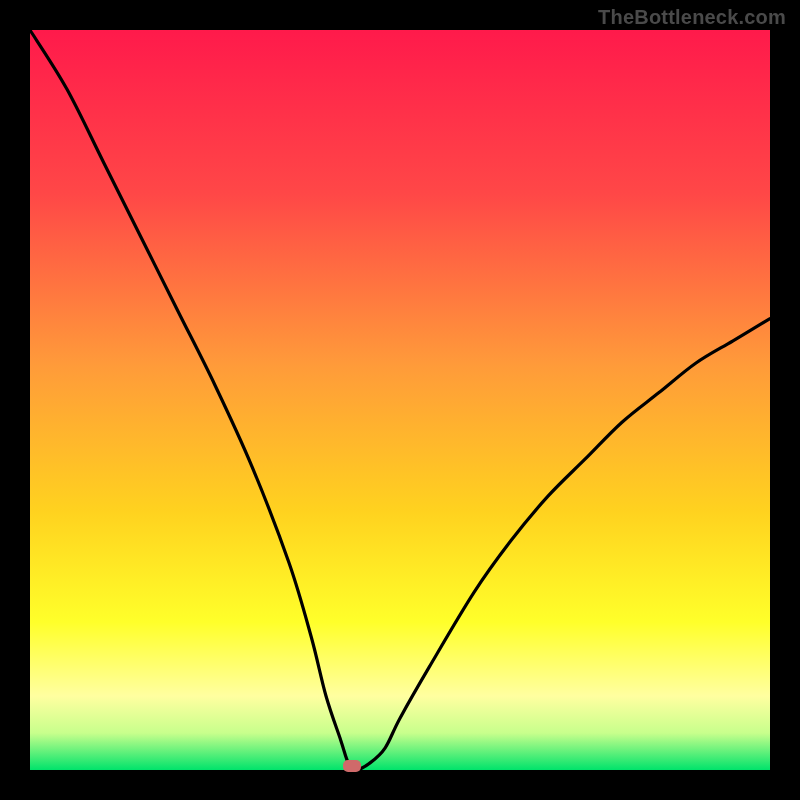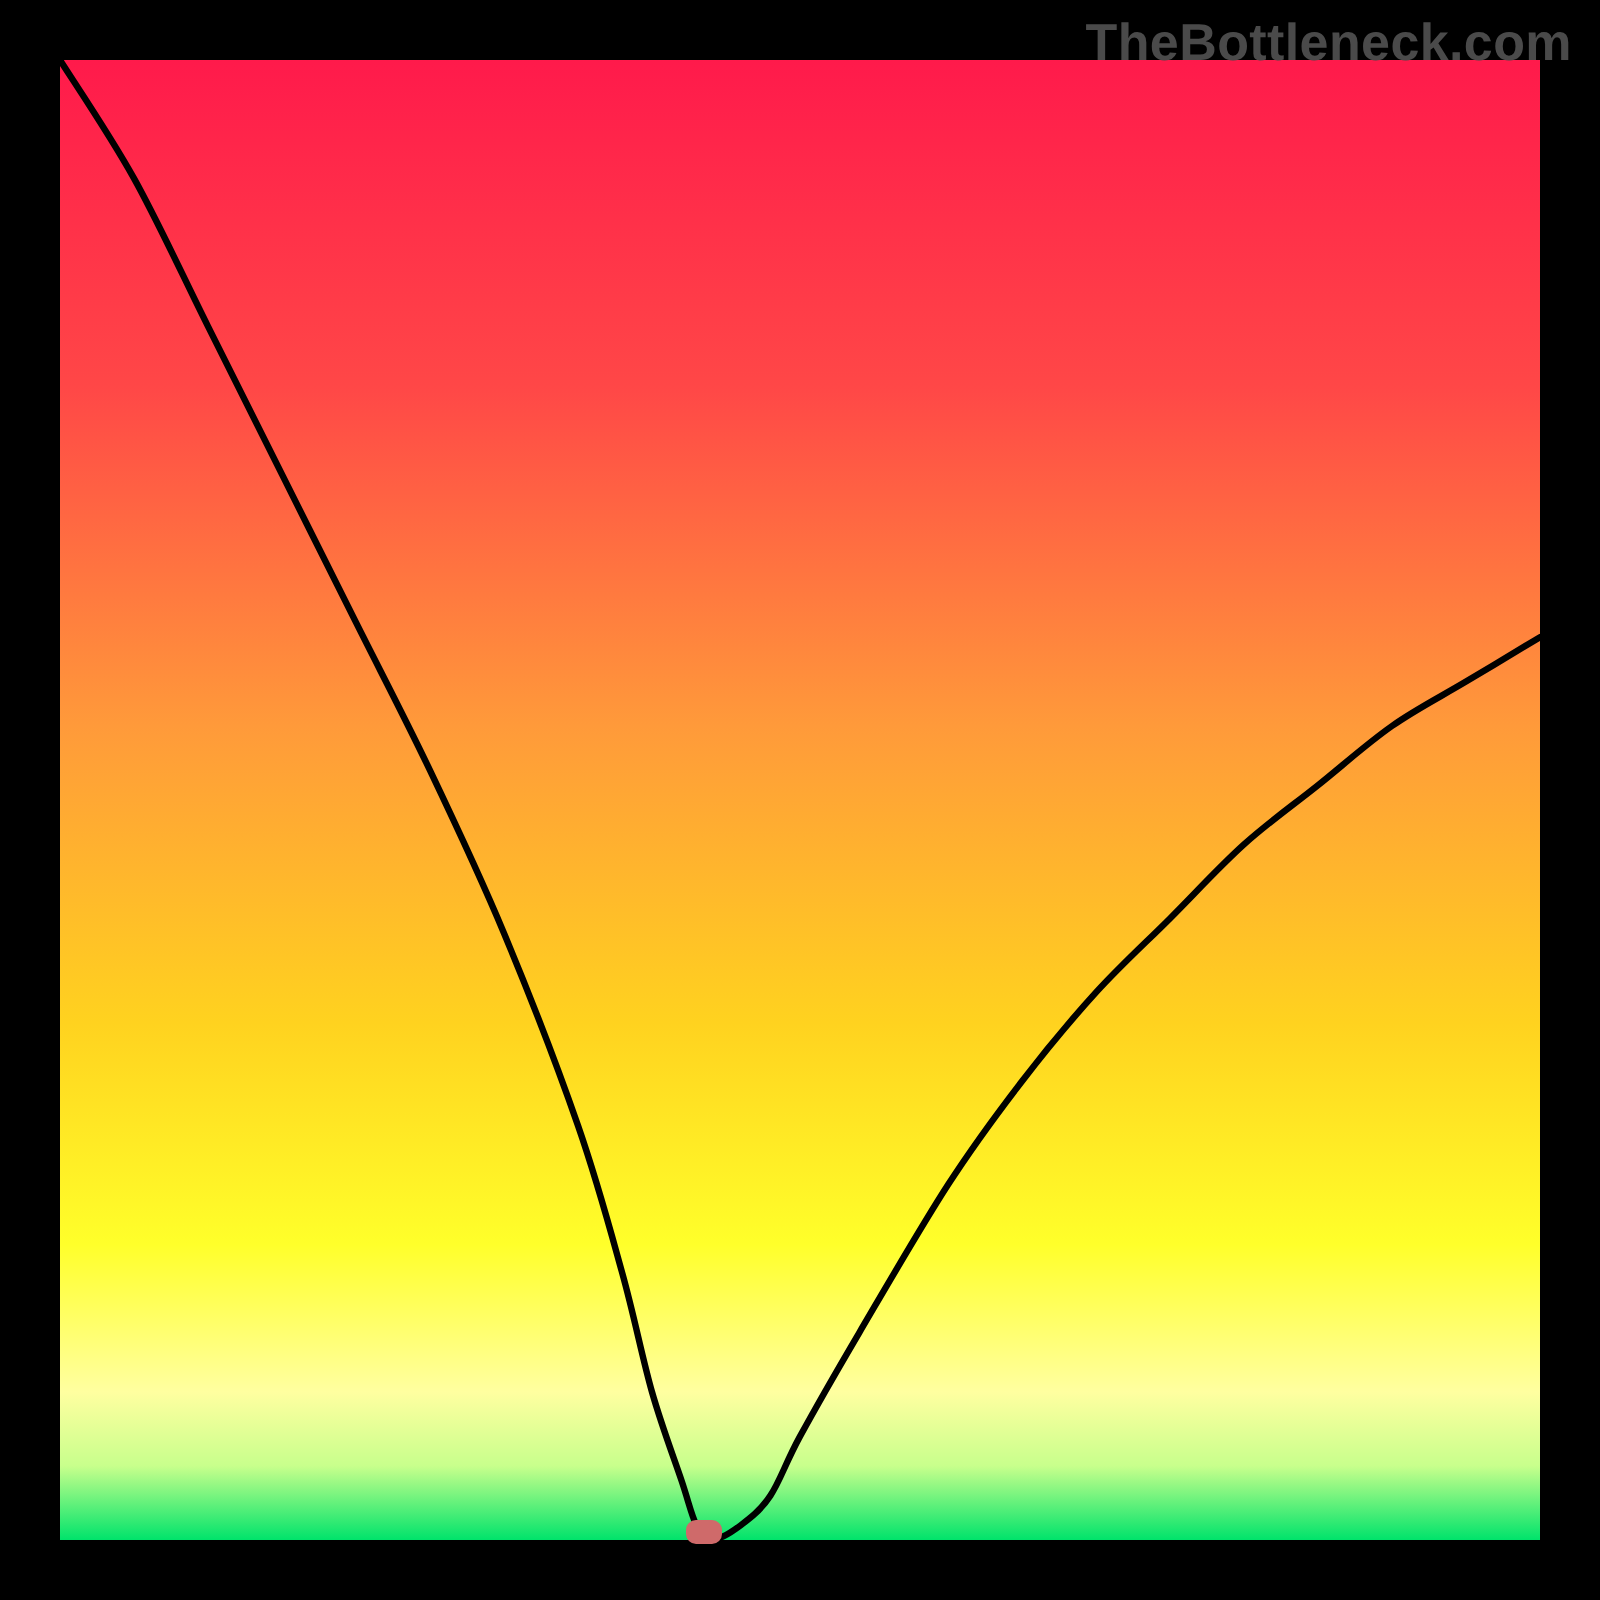--- a/index.html
+++ b/index.html
@@ -25,21 +25,21 @@
     top: 30px;
     width: 740px;
     height: 740px;
     
   }
   .watermark {
     position: absolute;
     top: 6px;
     right: 14px;
     color: #4a4a4a;
-    font-size: 26px;
+    font-size: 20px;
     font-weight: 600;
     letter-spacing: 0.2px;
     user-select: none;
   }
   svg.curve {
     position: absolute;
     left: 30px;
     top: 30px;
     width: 740px;
     height: 740px;

